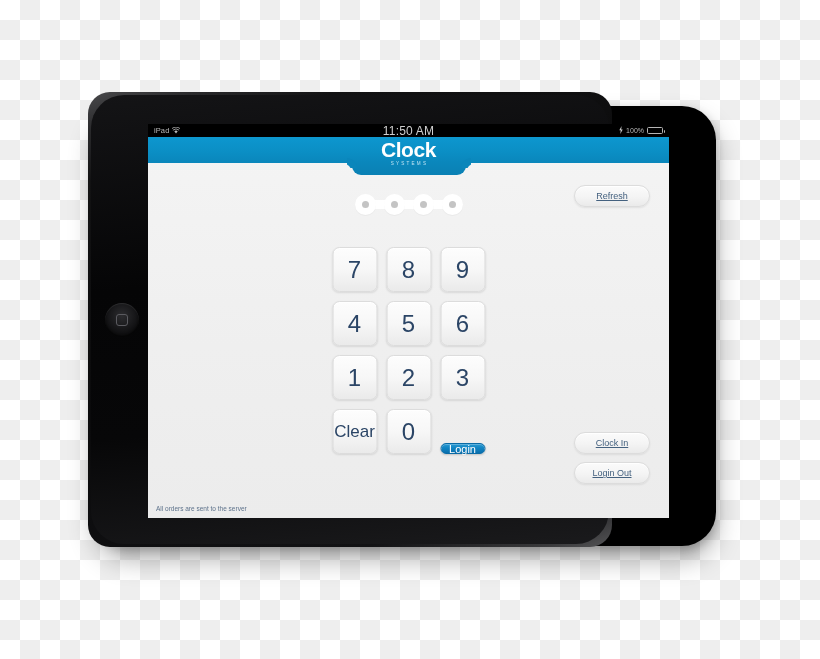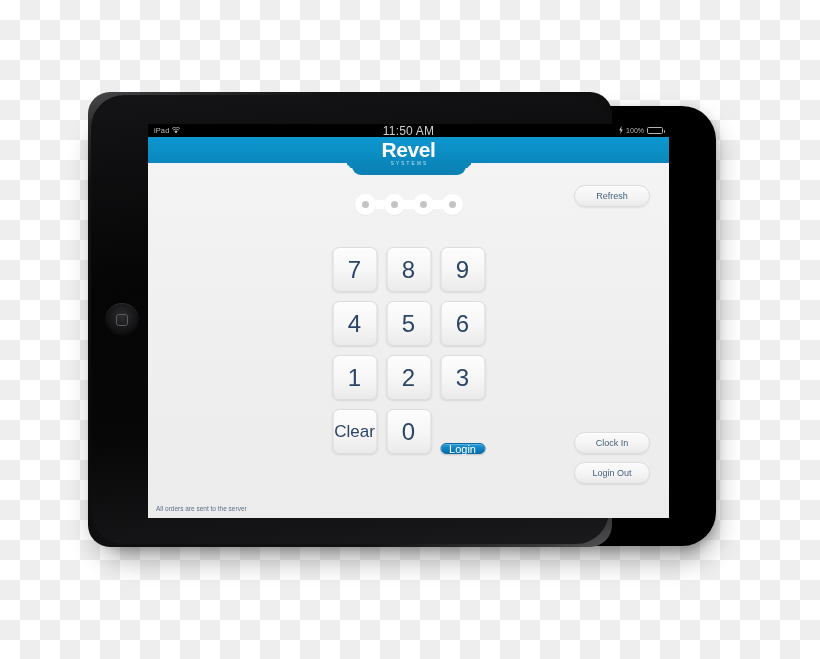--- a/index.html
+++ b/index.html
@@ -316,20 +316,21 @@
     border: 1px solid #dcdcdc;
     box-sizing: border-box;
     display: flex;
     align-items: center;
     justify-content: center;
     color: #44617f;
     font-size: 9px;
     box-shadow: 0 1px 2px rgba(0,0,0,0.08), inset 0 1px 0 rgba(255,255,255,0.9);
     cursor: pointer;
     user-select: none;
+    text-decoration: underline;
   }
   #btn-refresh { right: 19px; top: 48px; }
   #btn-clock-in { right: 19px; top: 295px; }
   #btn-clock-out { right: 19px; top: 325px; }
 
   
   #footer-note {
     position: absolute;
     left: 8px;
     bottom: 6px;
@@ -379,21 +380,21 @@
             </span>
           </div>
         </div>
 
         <div id="app">
 
           <div id="app-header"></div>
           <div id="header-tab"></div>
 
           <div id="brand">
-            <span id="brand-name">Revel</span>
+            <span id="brand-name">Clock</span>
             <span id="brand-sub">SYSTEMS</span>
           </div>
 
           <div id="pin-row">
             <span class="pin-dot">
                 <i></i>
               </span>
             <span class="pin-link"></span>
             <span class="pin-dot">
                 <i></i>

